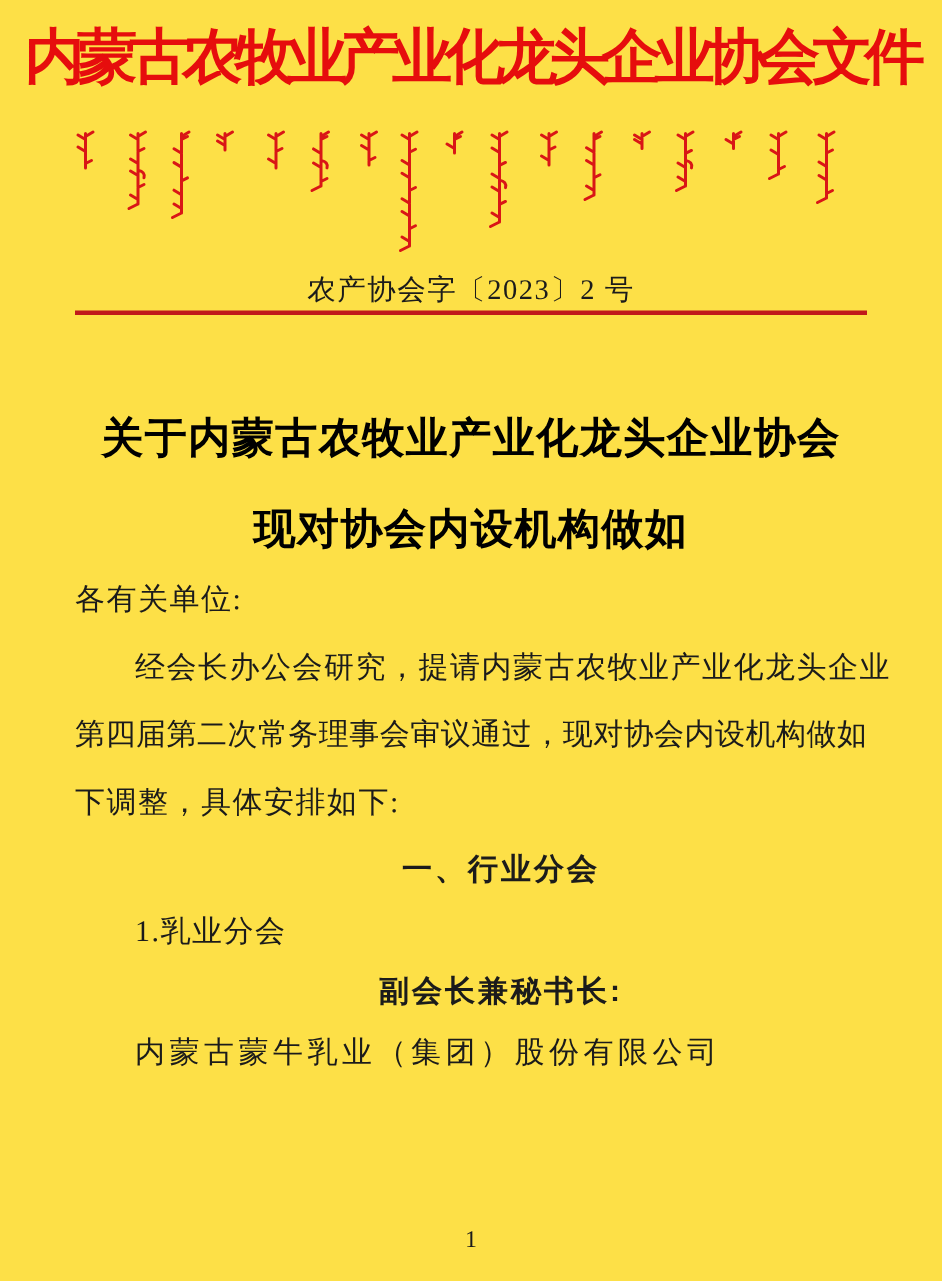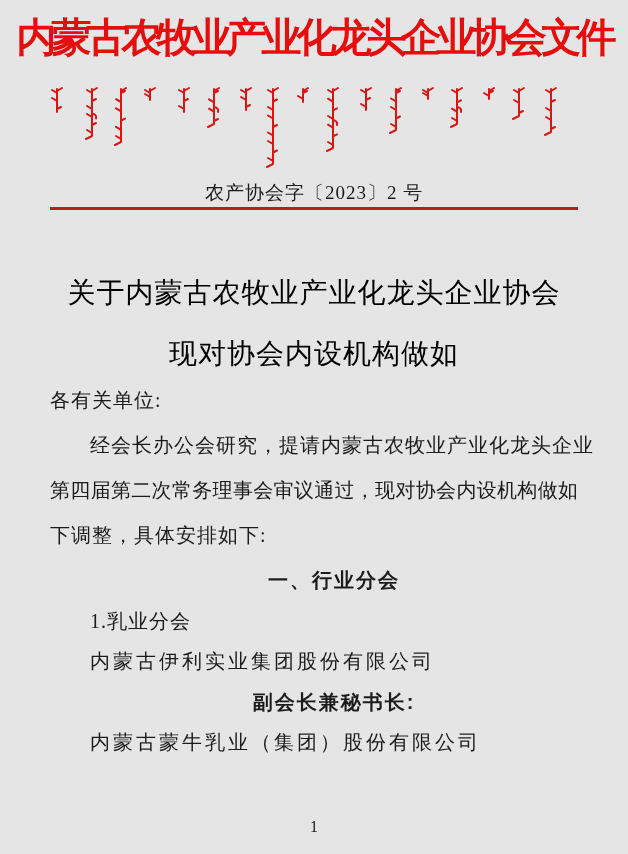--- a/index.html
+++ b/index.html
@@ -1,21 +1,21 @@
 <!DOCTYPE html>
 <html><head>
 <meta charset="utf-8">
 <style>
   html, body { margin: 0; padding: 0; background: #ffffff; }
   .page {
     position: relative;
     width: 628px;
     height: 854px;
     margin: 0 auto;
-    background: #e5e5e5;
+    background: #fde047;
     overflow: hidden;
     font-family: "Liberation Serif", "DejaVu Serif", serif;
   }
   .header-title {
     position: absolute;
     top: 12px; left: 0;
     width: 100%;
     text-align: center;
     font-size: 40px;
     font-weight: bold;
@@ -42,21 +42,21 @@
     position: absolute;
     top: 207px; left: 50px;
     width: 528px; height: 3px;
   }
   .doc-title {
     position: absolute;
     top: 262px; left: 0;
     width: 100%;
     text-align: center;
     font-size: 28px;
-    font-weight: normal;
+    font-weight: bold;
     line-height: 61px;
     letter-spacing: 1px;
     color: #000000;
   }
   .body-text {
     position: absolute;
     top: 385px; left: 50px;
     width: 528px;
     font-size: 20px;
   }
@@ -159,20 +159,19 @@
     <div>现对协会内设机构做如</div>
   </div>
 
   <div class="body-text" id="body-text" style="color: rgb(27, 27, 27);">
       <div class="body-line plain">各有关单位:</div>
       <div class="body-line plain indent">经会长办公会研究，提请内蒙古农牧业产业化龙头企业</div>
       <div class="body-line stretch">第四届第二次常务理事会审议通过，现对协会内设机构做如</div>
       <div class="body-line plain">下调整，具体安排如下:</div>
       <div class="body-line heading indent">一、行业分会</div>
       <div class="body-line plain indent">1.乳业分会</div>
-      <div class="body-line spaced indent">内蒙古伊利实业集团股份有限公司</div>
       <div class="body-line heading indent">副会长兼秘书长:</div>
       <div class="body-line spaced indent">内蒙古蒙牛乳业（集团）股份有限公司</div>
     </div>
 
   <div class="page-number" style="color: rgb(27, 27, 27);">1</div>
 
 </div>
 
 </body></html>

